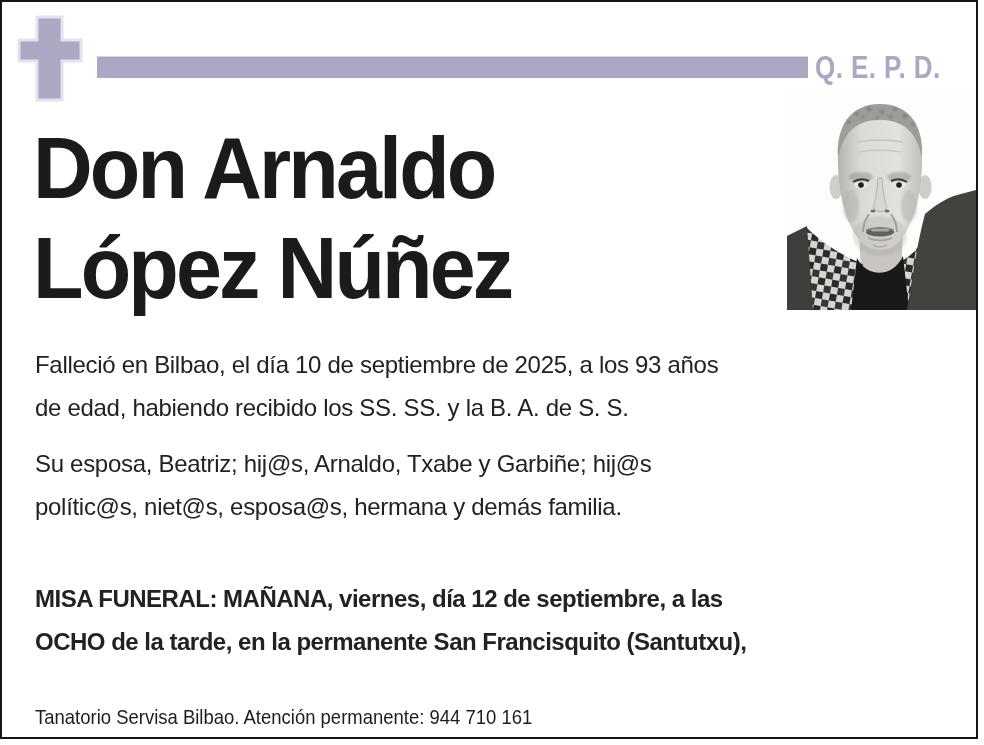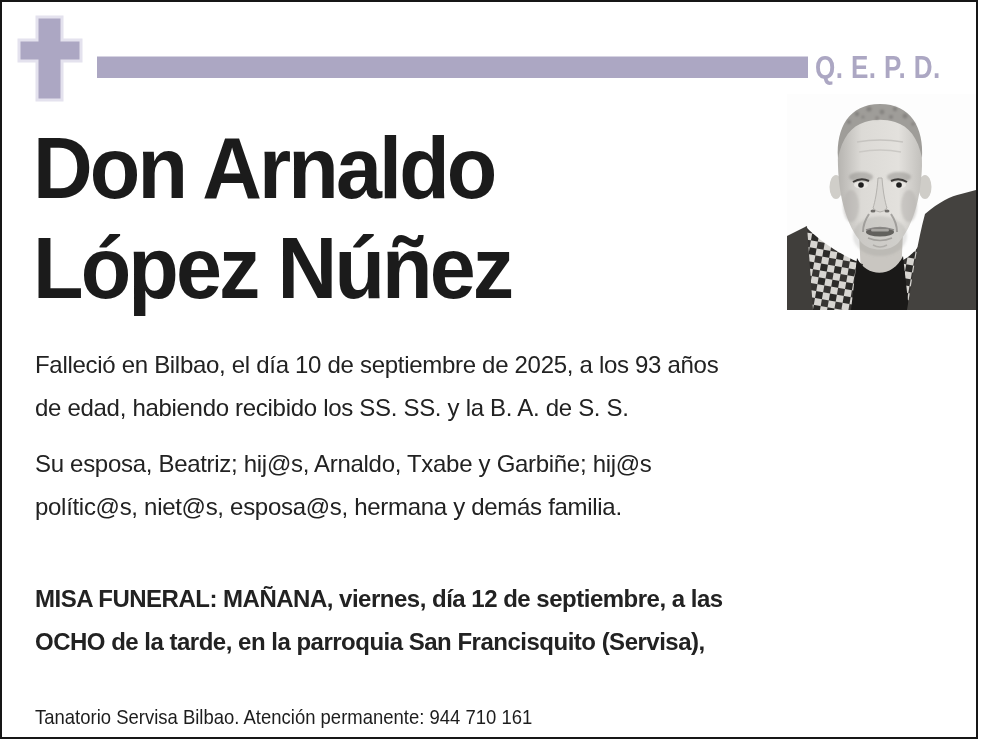--- a/index.html
+++ b/index.html
@@ -178,18 +178,18 @@
     <div class="line">de edad, habiendo recibido los SS. SS. y la B. A. de S. S.</div>
   </div>
 
   <div class="para p-family">
     <div class="line">Su esposa, Beatriz; hij@s, Arnaldo, Txabe y Garbiñe; hij@s</div>
     <div class="line">polític@s, niet@s, esposa@s, hermana y demás familia.</div>
   </div>
 
   <div class="para p-funeral">
     <div class="line">MISA FUNERAL: MAÑANA, viernes, día 12 de septiembre, a las</div>
-    <div class="line">OCHO de la tarde, en la parroquia San Francisquito (Servisa),</div>
+    <div class="line">OCHO de la tarde, en la permanente San Francisquito (Santutxu),</div>
   </div>
 
   <div class="footer-line">Tanatorio Servisa Bilbao. Atención permanente: 944 710 161</div>
 
 </div>
 
 </body></html>

